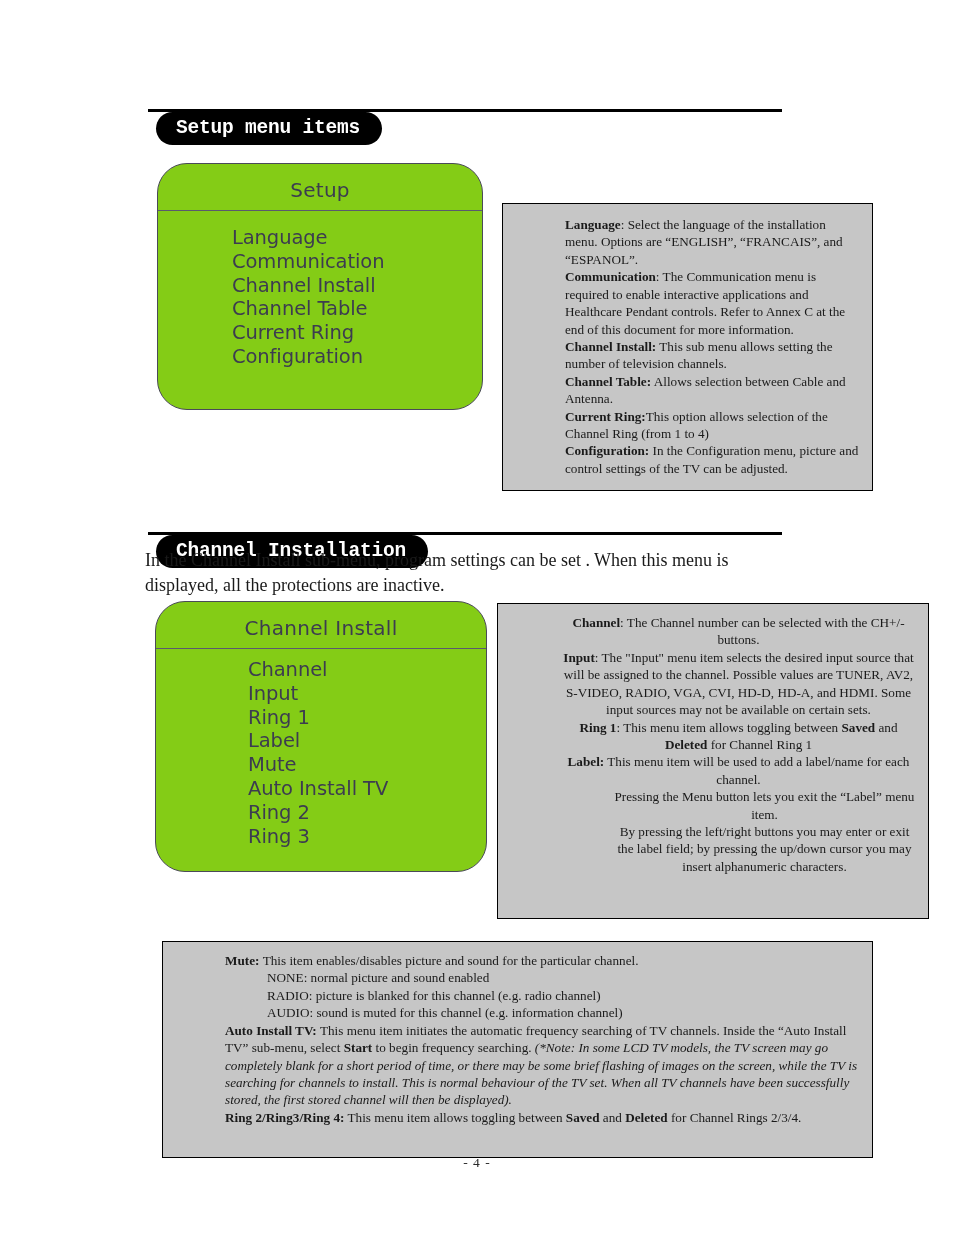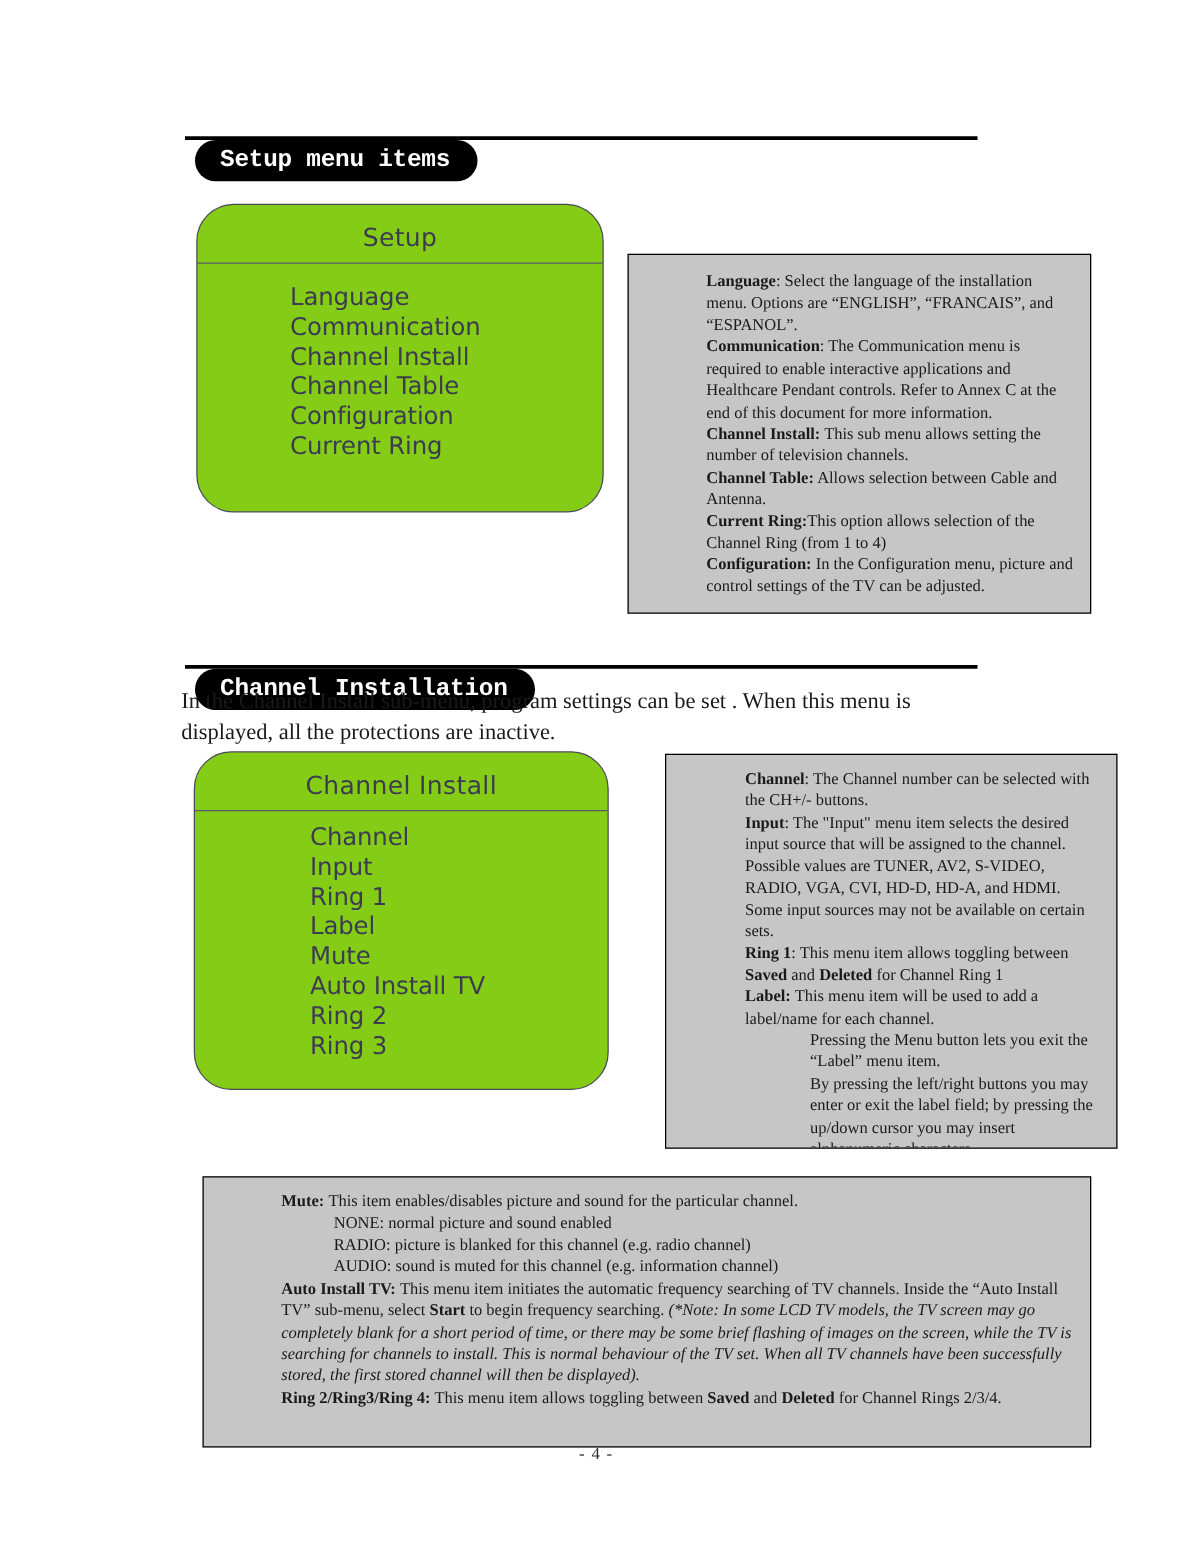--- a/index.html
+++ b/index.html
@@ -139,22 +139,22 @@
   <div class="pill">Setup menu items</div>
 </div>
 
 <div class="tv-menu" style="left:157px; top:163px; width:326px; height:247px;">
   <div class="tv-title">Setup</div>
   <div class="tv-list">
     <div class="tv-item">Language</div>
     <div class="tv-item">Communication</div>
     <div class="tv-item">Channel Install</div>
     <div class="tv-item">Channel Table</div>
+    <div class="tv-item">Current Ring</div>
     <div class="tv-item">Configuration</div>
-    <div class="tv-item">Current Ring</div>
   </div>
 </div>
 
 <div class="gray-box" style="left:502px; top:163px; width:371px; height:288px;margin-top:40px;">
   <div class="gb-inner">
     <p class="gb-p"><b>Language</b><span>: </span><span>Select the language of the installation menu. Options are “ENGLISH”, “FRANCAIS”, and “ESPANOL”.</span></p>
     <p class="gb-p"><b>Communication</b><span>: </span><span>The Communication menu is required to enable interactive applications and Healthcare Pendant controls.  Refer to Annex C at the end of this document for more information.</span></p>
     <p class="gb-p"><b>Channel Install:</b><span> </span><span>This sub menu allows setting the number of television channels.</span></p>
     <p class="gb-p"><b>Channel Table:</b><span> </span><span>Allows selection between Cable and Antenna.</span></p>
     <p class="gb-p"><b>Current Ring:</b><span></span><span>This option allows selection of the Channel Ring (from 1 to 4)</span></p>
@@ -176,21 +176,21 @@
     <div class="tv-item">Input</div>
     <div class="tv-item">Ring 1</div>
     <div class="tv-item">Label</div>
     <div class="tv-item">Mute</div>
     <div class="tv-item">Auto Install TV</div>
     <div class="tv-item">Ring 2</div>
     <div class="tv-item">Ring 3</div>
   </div>
 </div>
 
-<div class="gray-box" style="left:532px; top:603px; width:362px; height:316px;">
+<div class="gray-box" style="left:497px; top:603px; width:432px; height:316px;text-align:center;">
   <div class="gb-inner" style="padding:10px 12px 8px 63px;">
     <p class="gb-p"><b>Channel</b><span>: </span><span>The Channel number can be selected with the CH+/- buttons.</span></p>
     <p class="gb-p"><b>Input</b><span>: </span><span>The "Input" menu item selects the desired input source that will be assigned to the channel. Possible values are TUNER, AV2, S-VIDEO, RADIO, VGA, CVI, HD-D, HD-A, and HDMI. Some input sources may not be available on certain sets.</span></p>
     <p class="gb-p"><b>Ring 1</b><span>: </span><span>This menu item allows toggling between </span><b>Saved</b><span> and </span><b>Deleted</b><span> for Channel Ring 1</span></p>
     <p class="gb-p"><b>Label:</b><span> </span><span>This menu item will be used to add a label/name for each channel.</span></p>
     <p class="gb-indent">Pressing the Menu button lets you exit the “Label” menu item.</p>
     <p class="gb-indent">By pressing the left/right buttons you may enter or exit the label field; by pressing the up/down cursor you may insert alphanumeric characters.</p>
   </div>
 </div>
 

